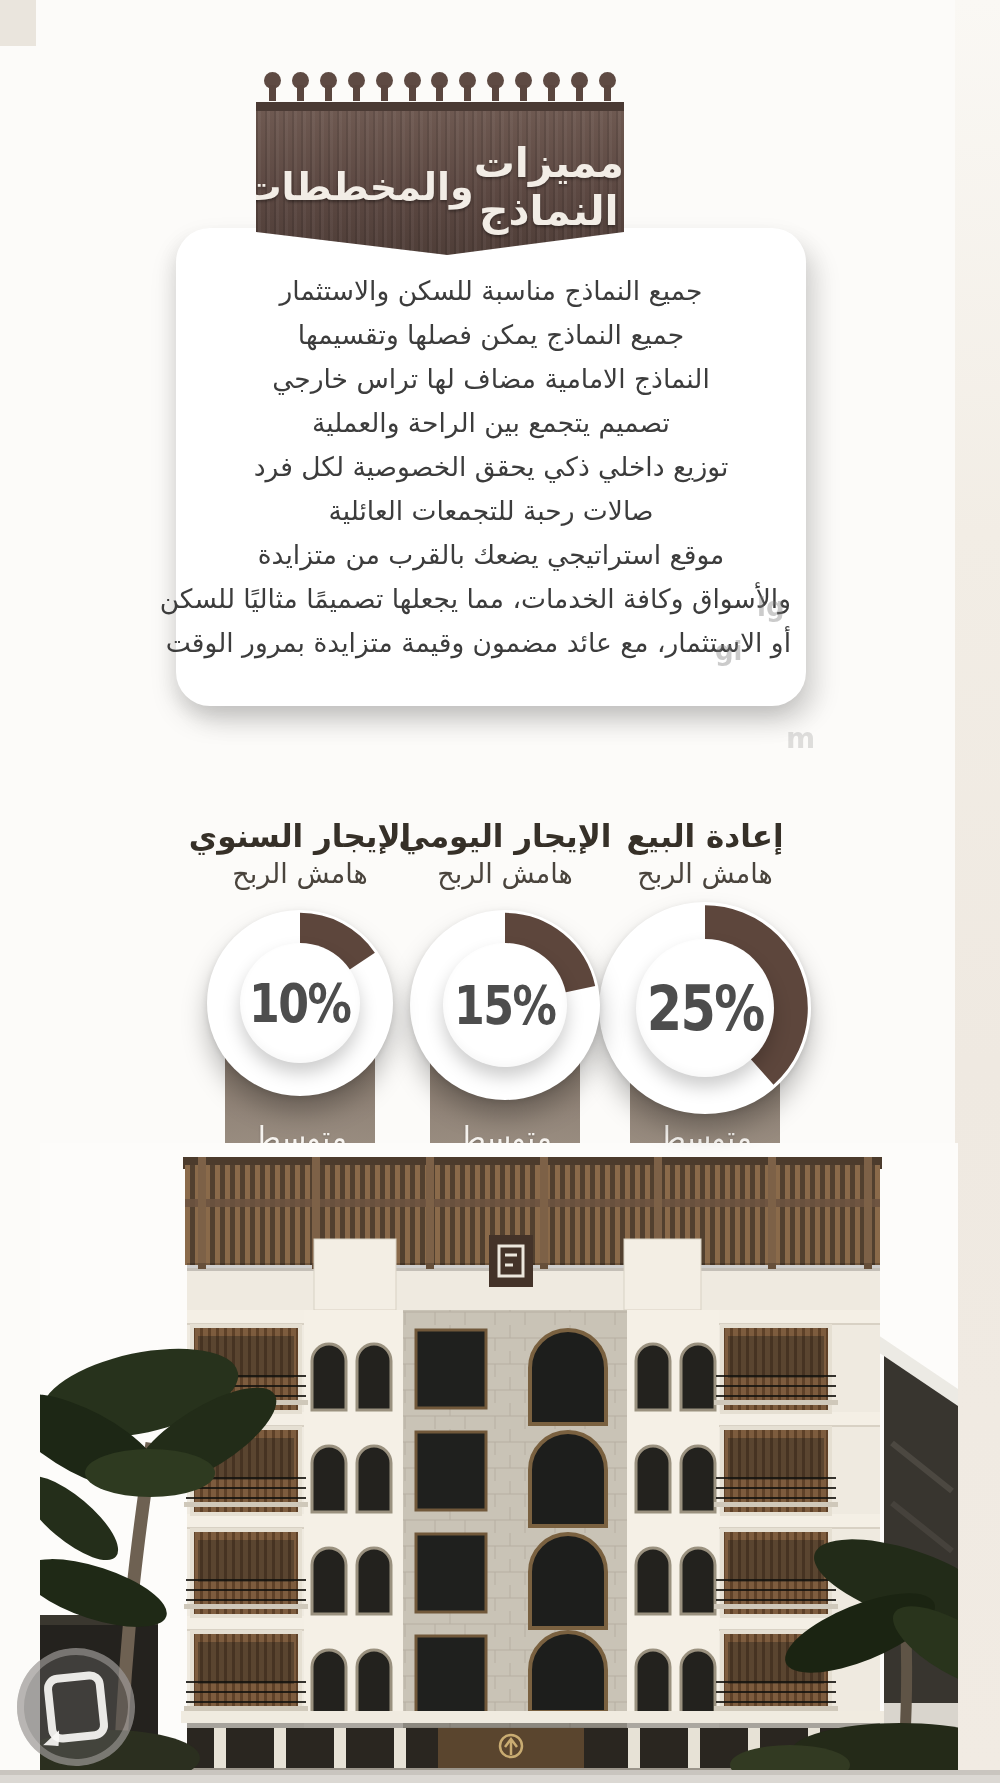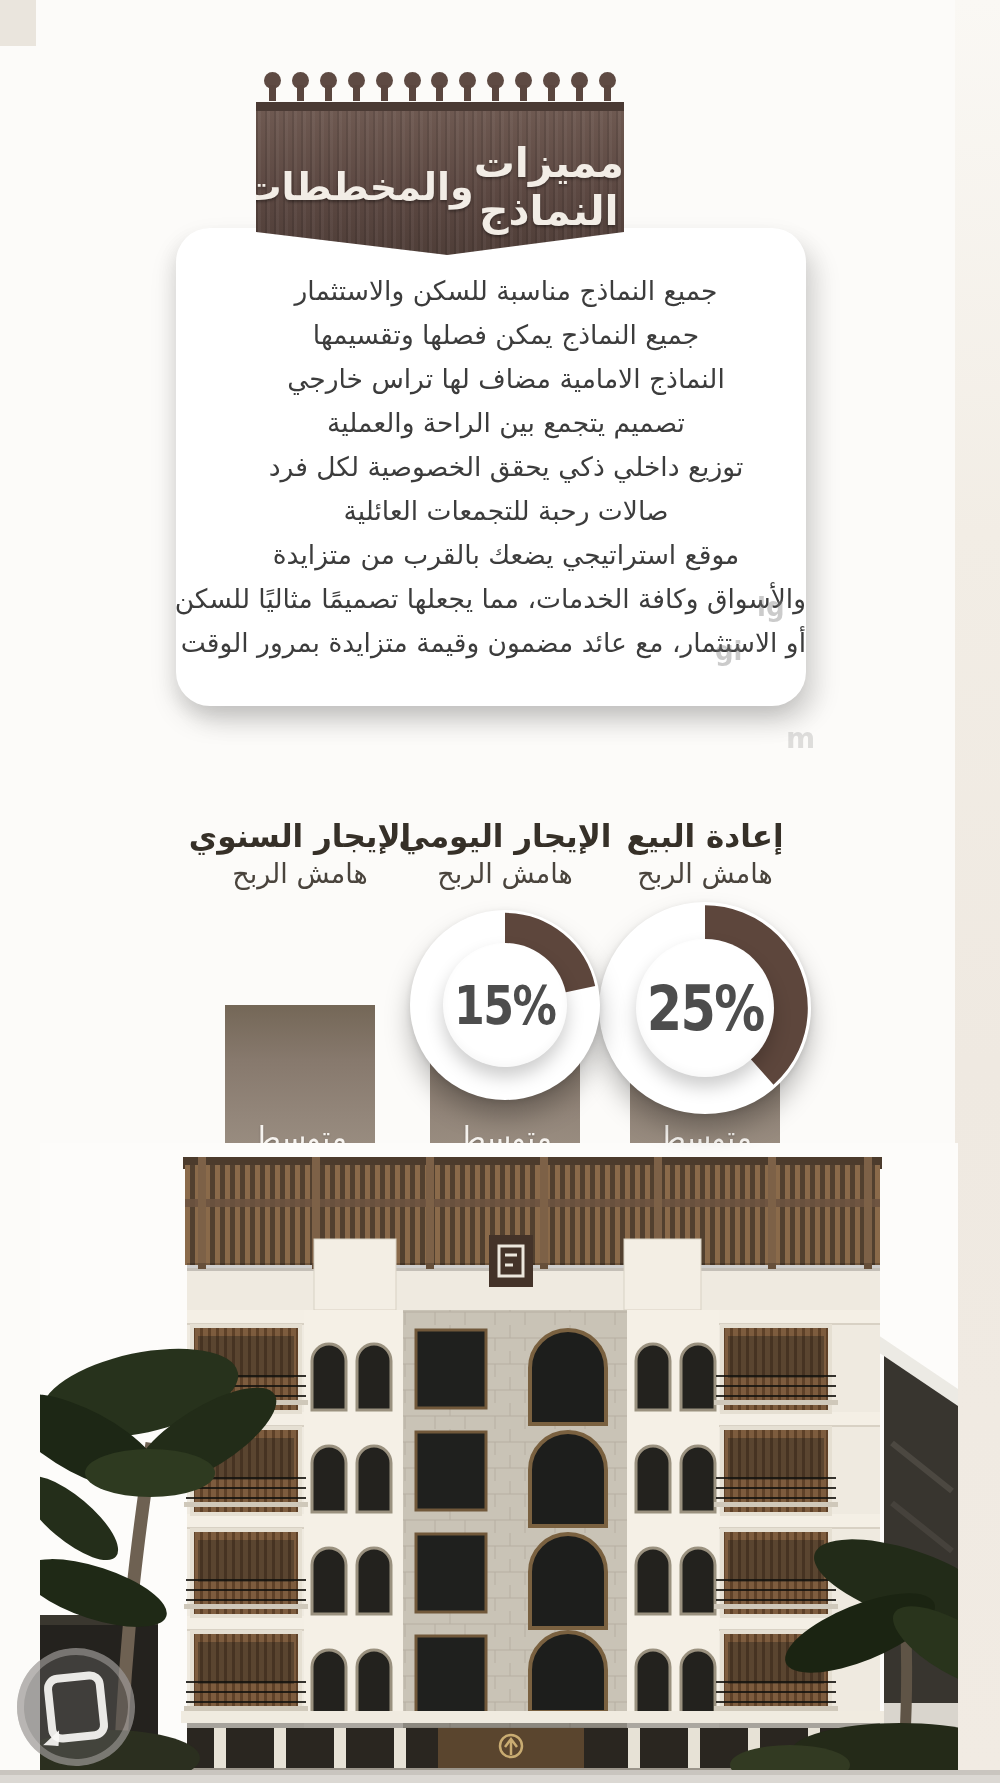--- a/index.html
+++ b/index.html
@@ -24,21 +24,21 @@
     clip-path:polygon(0 0,100% 0,100% 84%,52% 100%,0 84%);
     display:flex;flex-direction:row;align-items:center;justify-content:flex-start;
     padding-top:8px;box-shadow:0 10px 16px rgba(0,0,0,.2);}
   .banner-title{color:#f2ede6;font-weight:bold;font-size:41px;line-height:1.18;text-align:center;
     text-shadow:0 2px 3px rgba(0,0,0,.35);}
   .banner-title2{font-size:38px;}
 
   
   .card{position:absolute;left:176px;top:228px;width:630px;height:478px;background:#ffffff;
     border-radius:34px;box-shadow:0 14px 28px rgba(0,0,0,.12),-6px 8px 16px rgba(0,0,0,.05),14px 16px 24px rgba(0,0,0,.09);
-    z-index:3;display:flex;align-items:center;justify-content:flex-end;}
+    z-index:3;display:flex;align-items:center;justify-content:center;}
   .card-lines{width:600px;text-align:center;direction:rtl;}
   .feature-line{font-size:26.5px;line-height:44px;color:#3c3c3c;white-space:nowrap;}
 
   
   .wm-frag{position:absolute;color:rgba(125,125,125,.40);font-weight:bold;z-index:4;}
 
   
   .chart-col{position:absolute;top:818px;height:345px;width:320px;text-align:center;direction:rtl;}
   .chart-head{position:relative;z-index:2;}
   .chart-title{font-size:31px;font-weight:bold;color:#363028;}
@@ -152,20 +152,28 @@
     </div>
   </div>
 
   <div class="chart-col" style="left:140px;">
     <div class="ribbon">
         <span>متوسط</span>
       </div>
     <div class="chart-head">
       <div class="chart-title">الإيجار السنوي</div>
       <div class="chart-sub">هامش الربح</div>
+    </div>
+    <div class="donut" style="width:186px;height:186px;top:92px;">
+      <svg viewBox="0 0 100 100" class="arc-svg">
+        <circle class="arc-circle" cx="50" cy="50" r="40" transform="rotate(-90 50 50)" stroke-dasharray="39.10 251.33" style="stroke: rgb(93, 70, 60);"></circle>
+      </svg>
+      <div class="hole">
+          <span class="pct" style="font-size:54px;">10%</span>
+        </div>
     </div>
   </div>
 
   <svg class="photo" viewBox="0 0 1000 640" aria-hidden="true">
     <defs>
       <pattern id="slats" width="10" height="100" patternUnits="userSpaceOnUse">
         <rect width="10" height="100" fill="#8a6a4a"></rect>
           <rect width="5" height="100" fill="#52402f"></rect>
       </pattern>
       <pattern id="wood" width="8" height="8" patternUnits="userSpaceOnUse">

